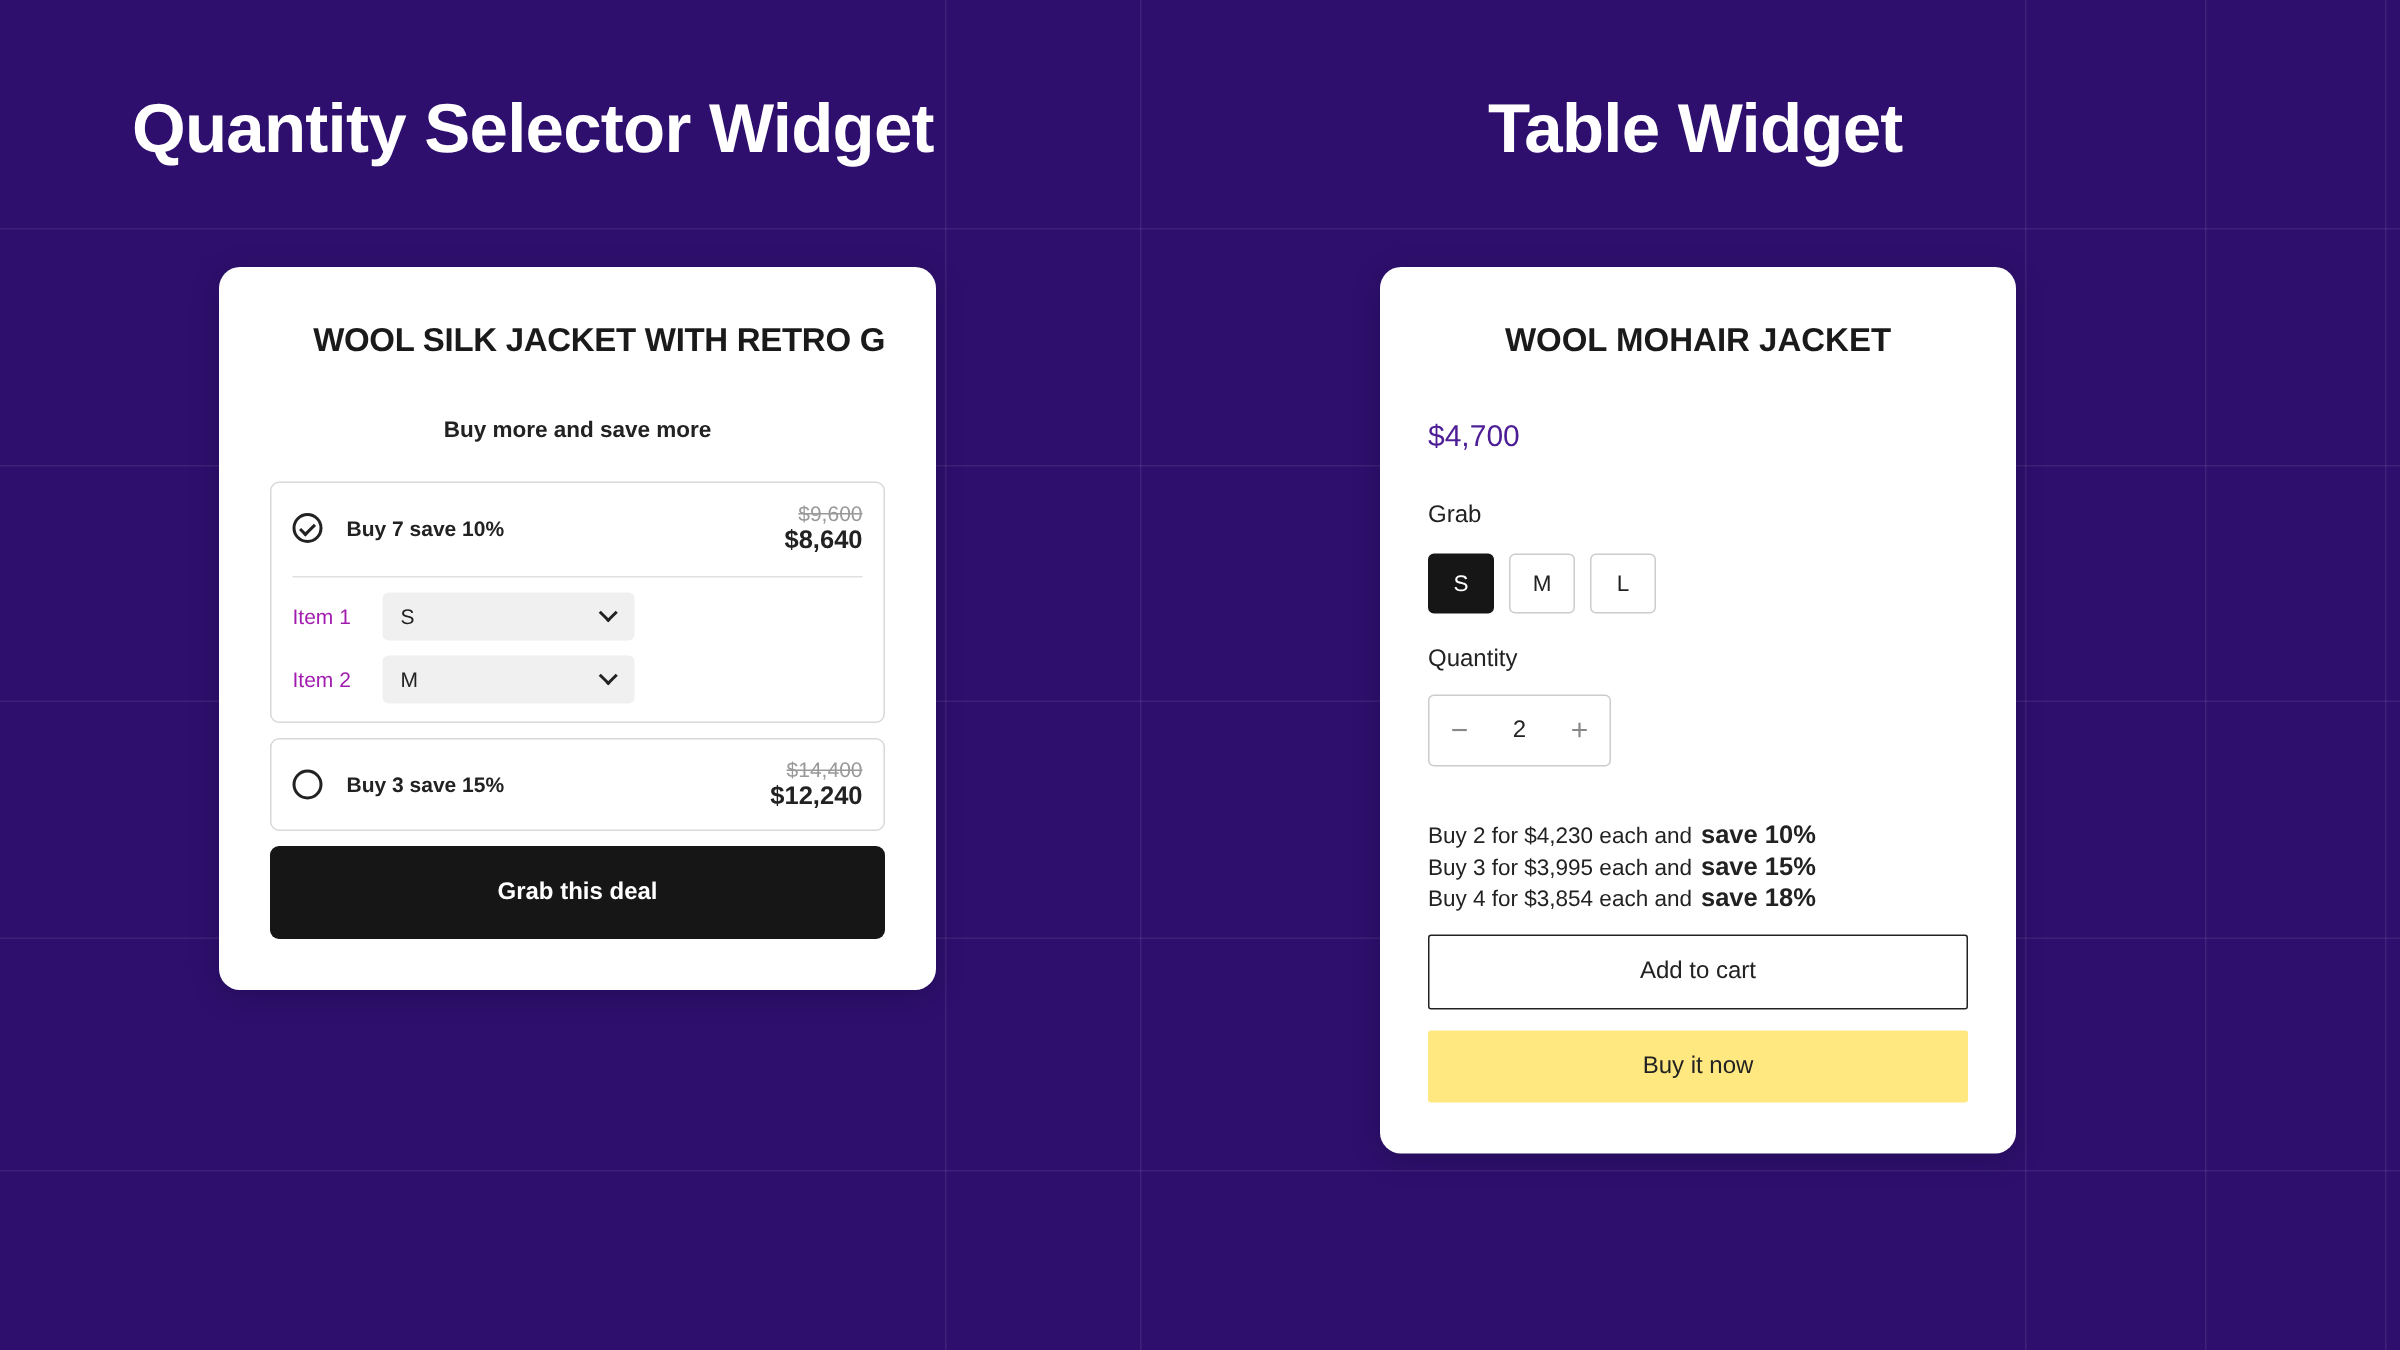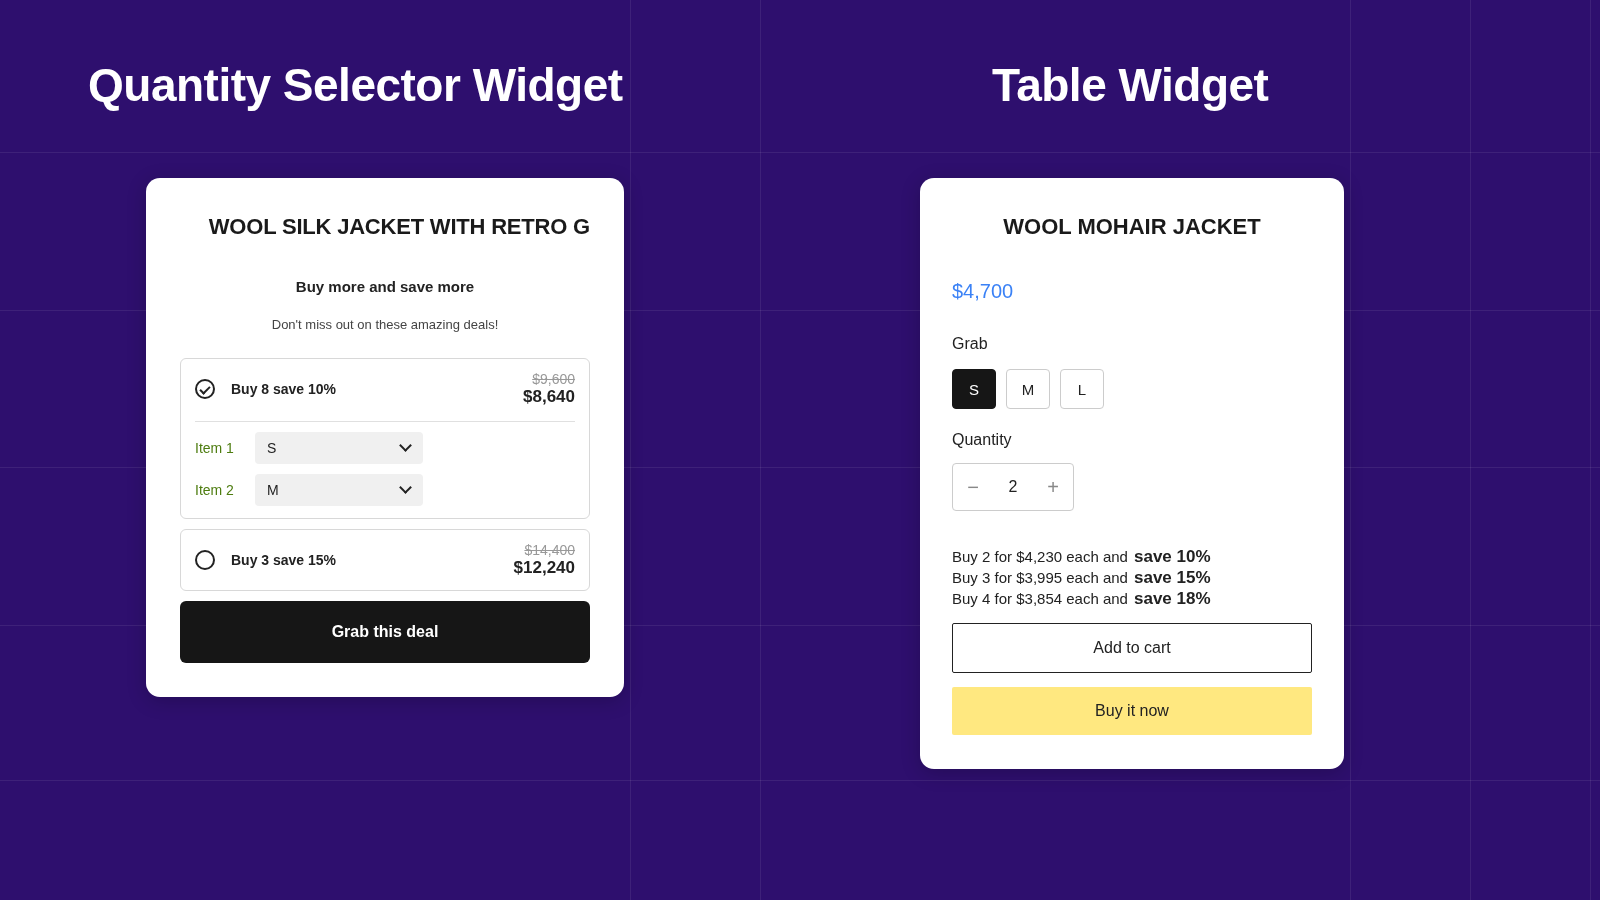--- a/index.html
+++ b/index.html
@@ -124,21 +124,21 @@
     border-top: 1px solid #e0e0e0;
     margin-top: 14px;
   }
   .item-row {
     display: flex;
     align-items: center;
     margin-top: 10px;
   }
   .item-label {
     font-size: 14px;
-    color: #4d7c0f;
+    color: #a21caf;
     width: 60px;
   }
   .select {
     background: #f0f0f0;
     border-radius: 4px;
     height: 32px;
     flex: 0 0 168px;
     display: flex;
     align-items: center;
     justify-content: space-between;
@@ -179,21 +179,21 @@
 
   
   .product-title-r {
     font-size: 22px;
     font-weight: 800;
     color: #1a1a1a;
     text-align: center;
   }
   .price-big {
     font-size: 20px;
-    color: #3b82f6;
+    color: #4c1d95;
     margin-top: 40px;
   }
   .section-label {
     font-size: 16px;
     color: #222;
     margin-top: 32px;
   }
   .sizes { display: flex; gap: 10px; margin-top: 16px; }
   .size-btn {
     width: 44px;
@@ -286,28 +286,27 @@
 <div class="hline h3"></div>
 <div class="hline h4"></div>
 <div class="hline h5"></div>
 
 <div class="heading heading-left">Quantity Selector Widget</div>
 <div class="heading heading-right">Table Widget</div>
 
 <div class="card card-left">
   <div class="product-title">WOOL SILK JACKET WITH RETRO G</div>
   <div class="subtitle">Buy more and save more</div>
-  <div class="tagline">Don't miss out on these amazing deals!</div>
 
   <div class="tiers">
 
     <div class="tier">
       <div class="tier-row">
         <span class="radio checked"></span>
-        <span class="tier-label">Buy 8 save 10%</span>
+        <span class="tier-label">Buy 7 save 10%</span>
         <span class="tier-prices">
           <div class="price-old">$9,600</div>
           <div class="price-new">$8,640</div>
         </span>
       </div>
       <div class="items-block">
         <div class="item-row">
           <span class="item-label">Item 1</span>
           <div class="select">
             <span class="select-val">S</span>

